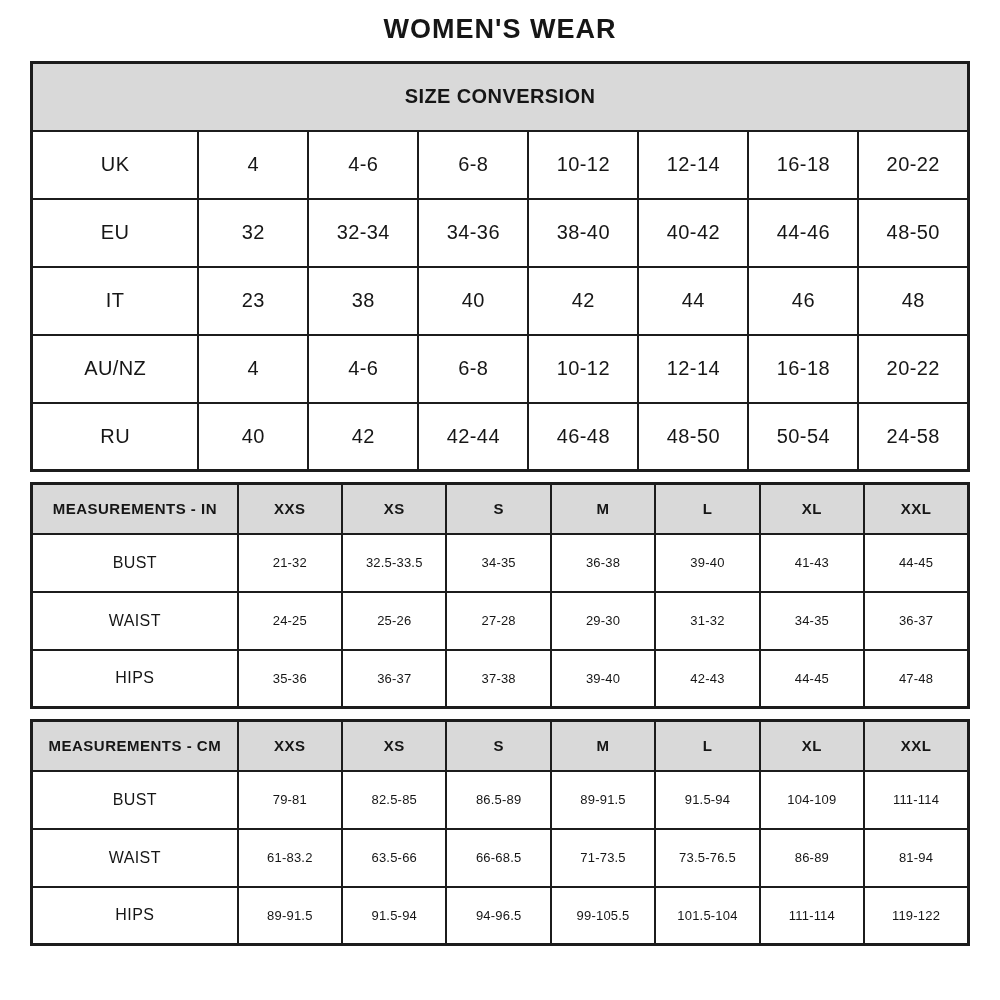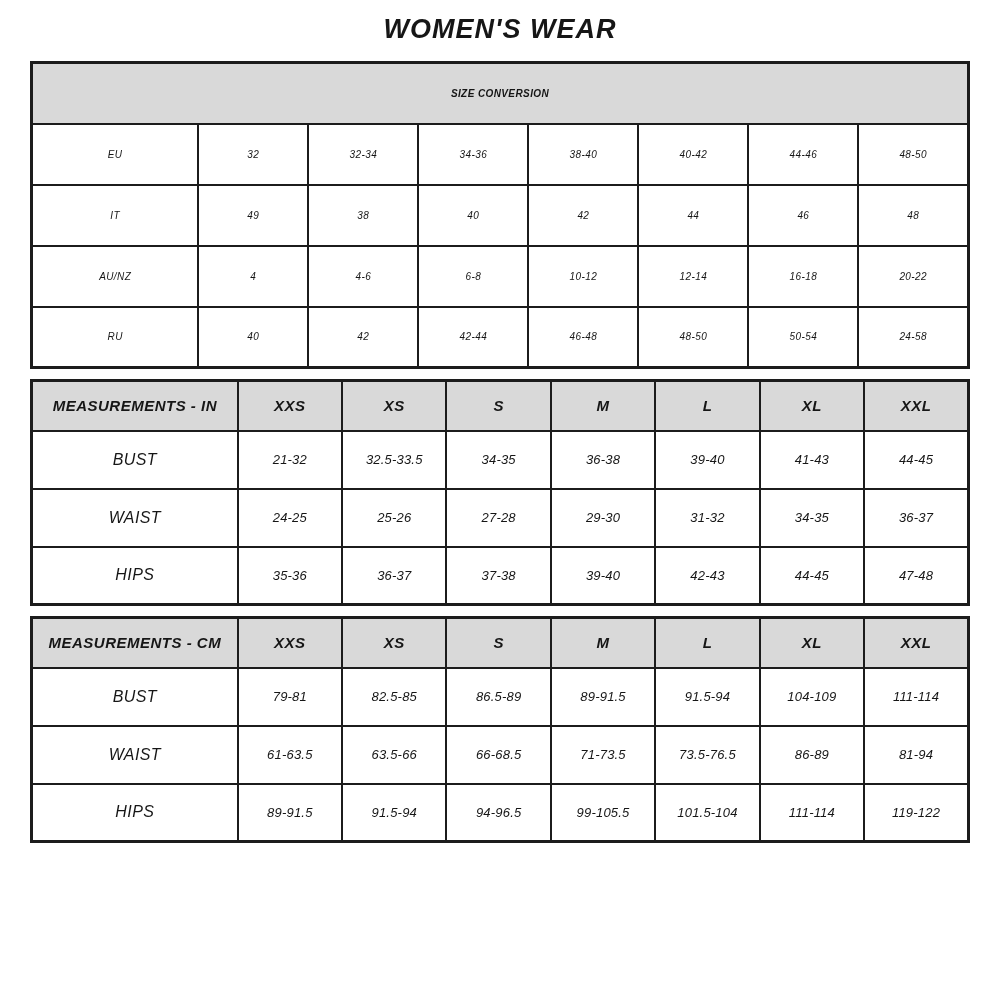--- a/index.html
+++ b/index.html
@@ -13,21 +13,20 @@
     padding: 0;
     background: #fff;
     font-family: "Liberation Sans", sans-serif;
     color: #161616;
   }
   .page {
     width: 1000px;
     height: 1000px;
     padding-top: 12px;
     overflow: hidden;
-    font-style: italic;
   }
   .title {
     margin: 2px 0 16px 0;
     text-align: center;
     font-size: 27px;
     font-weight: 700;
     letter-spacing: 1px;
   }
   table.tbl {
     width: 940px;
@@ -46,21 +45,21 @@
     white-space: nowrap;
   }
   
   .banner-cell {
     height: 50px;
     background: var(--header-bg) !important;
     font-weight: 700;
     font-size: 16px;
     letter-spacing: 0.8px;
   }
-  .tbl-conv td { height: 61px; font-size: 10px; letter-spacing: 0.4px; }
+  .tbl-conv td { height: 68px; font-size: 20px; letter-spacing: 0.4px; }
   
   .tbl-meas .head-row td {
     height: 50px;
     background: var(--header-bg) !important;
     font-weight: 700;
     font-size: 15px;
     letter-spacing: 0.5px;
   }
   .tbl-meas td { height: 58px; }
   .tbl-meas .row-label { font-size: 16px; letter-spacing: 0.4px; }
@@ -86,33 +85,43 @@
         <col class="c-size">
       <col class="c-size">
         <col class="c-size">
         <col class="c-size">
         <col class="c-size">
     </colgroup>
     <tbody>
       <tr>
         <td class="banner-cell" colspan="8">SIZE CONVERSION</td>
       </tr>
+    <tr>
+          <td class="row-label">UK</td>
+          <td class="conv-cell">4</td>
+          <td class="conv-cell">4-6</td>
+          <td class="conv-cell">6-8</td>
+          <td class="conv-cell">10-12</td>
+          <td class="conv-cell">12-14</td>
+          <td class="conv-cell">16-18</td>
+          <td class="conv-cell">20-22</td>
+        </tr>
         <tr>
           <td class="row-label">EU</td>
           <td class="conv-cell">32</td>
           <td class="conv-cell">32-34</td>
           <td class="conv-cell">34-36</td>
           <td class="conv-cell">38-40</td>
           <td class="conv-cell">40-42</td>
           <td class="conv-cell">44-46</td>
           <td class="conv-cell">48-50</td>
         </tr>
         <tr>
           <td class="row-label">IT</td>
-          <td class="conv-cell">49</td>
+          <td class="conv-cell">23</td>
           <td class="conv-cell">38</td>
           <td class="conv-cell">40</td>
           <td class="conv-cell">42</td>
           <td class="conv-cell">44</td>
           <td class="conv-cell">46</td>
           <td class="conv-cell">48</td>
         </tr>
         <tr>
           <td class="row-label">AU/NZ</td>
           <td class="conv-cell">4</td>
@@ -218,21 +227,21 @@
           <td class="meas-cell">79-81</td>
           <td class="meas-cell">82.5-85</td>
           <td class="meas-cell">86.5-89</td>
           <td class="meas-cell">89-91.5</td>
           <td class="meas-cell">91.5-94</td>
           <td class="meas-cell">104-109</td>
           <td class="meas-cell">111-114</td>
         </tr>
         <tr>
           <td class="row-label">WAIST</td>
-          <td class="meas-cell">61-63.5</td>
+          <td class="meas-cell">61-83.2</td>
           <td class="meas-cell">63.5-66</td>
           <td class="meas-cell">66-68.5</td>
           <td class="meas-cell">71-73.5</td>
           <td class="meas-cell">73.5-76.5</td>
           <td class="meas-cell">86-89</td>
           <td class="meas-cell">81-94</td>
         </tr>
         <tr>
           <td class="row-label">HIPS</td>
           <td class="meas-cell">89-91.5</td>

